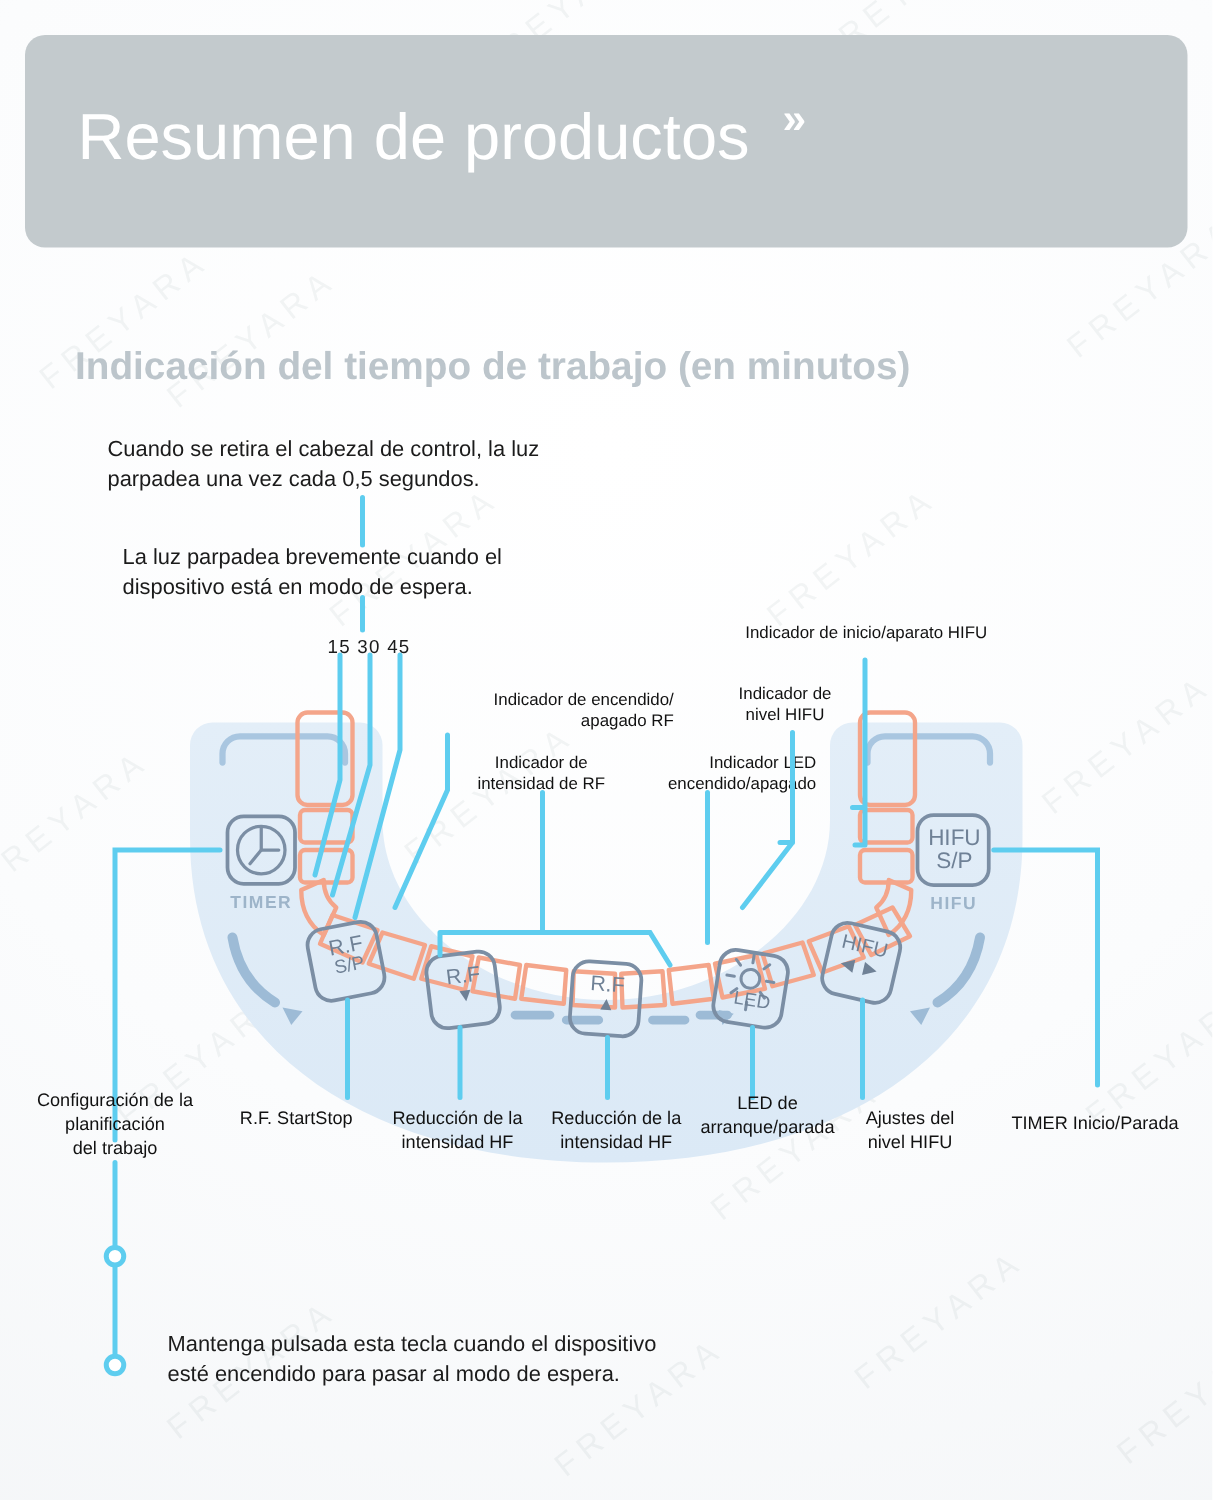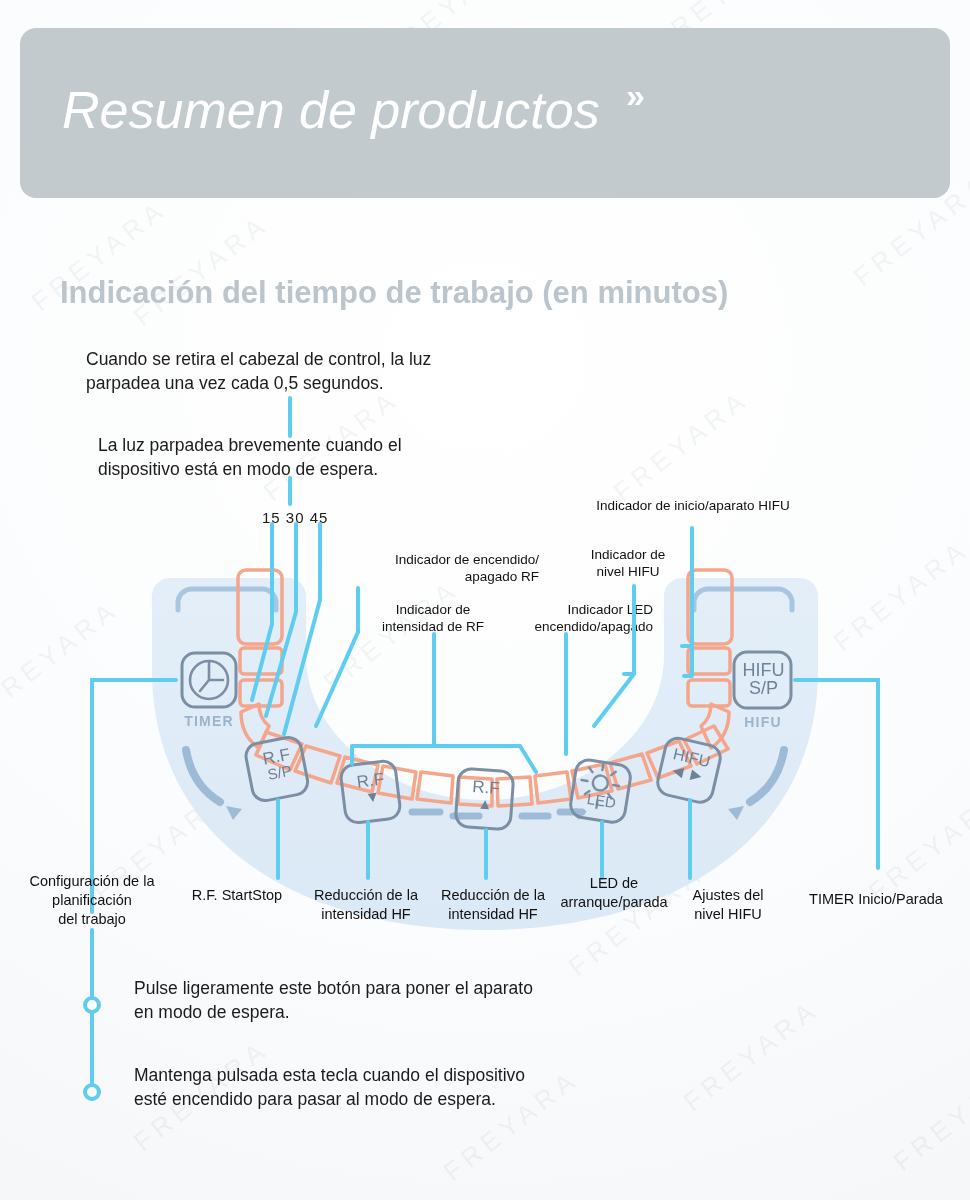--- a/index.html
+++ b/index.html
@@ -28,21 +28,20 @@
   
   .banner{
     position:absolute;left:20px;top:28px;width:930px;height:170px;
     background:#c3cacd;border-radius:16px;
   }
   .banner-title{
     position:absolute;left:42px;top:52px;
     font-size:52px;font-weight:400;color:#ffffff;
     letter-spacing:0px;white-space:nowrap;
     font-family:"Liberation Sans", sans-serif;
-    font-style:italic;
   }
   .banner-chev{
     position:absolute;left:606px;top:48px;
     font-size:34px;color:#ffffff;font-weight:700;letter-spacing:-4px;
   }
 
   
   .subtitle{
     position:absolute;left:60px;top:275px;
     font-size:31px;font-weight:700;color:#bcc5cb;white-space:nowrap;
@@ -312,18 +311,16 @@
   <div class="blbl" style="left:300px;top:886px;width:132px;">Reducción de la
 intensidad HF</div>
   <div class="blbl" style="left:426px;top:886px;width:134px;">Reducción de la
 intensidad HF</div>
   <div class="blbl" style="left:552px;top:874px;width:124px;">LED de
 arranque/parada</div>
   <div class="blbl" style="left:672px;top:886px;width:112px;">Ajustes del
 nivel HIFU</div>
   <div class="blbl" style="left:790px;top:890px;width:172px;">TIMER Inicio/Parada</div>
 
-  <div class="callout" style="left:134px;top:977px;width:620px;">Pulse ligeramente este botón para poner el aparato
-en modo de espera.</div>
   <div class="callout" style="left:134px;top:1064px;width:620px;">Mantenga pulsada esta tecla cuando el dispositivo
 esté encendido para pasar al modo de espera.</div>
 
 </div>
 
 </body></html>

